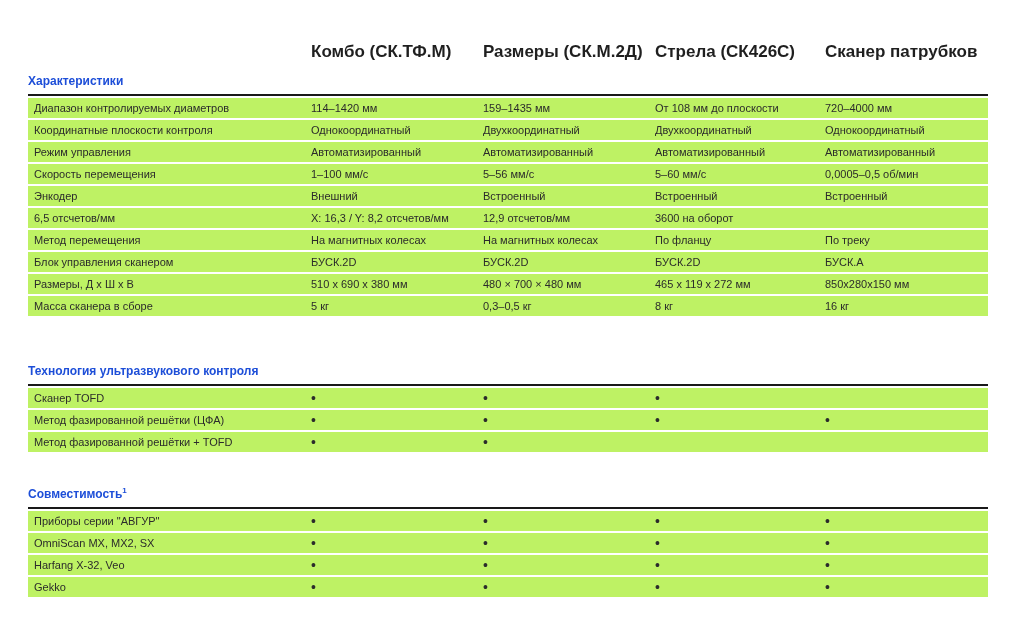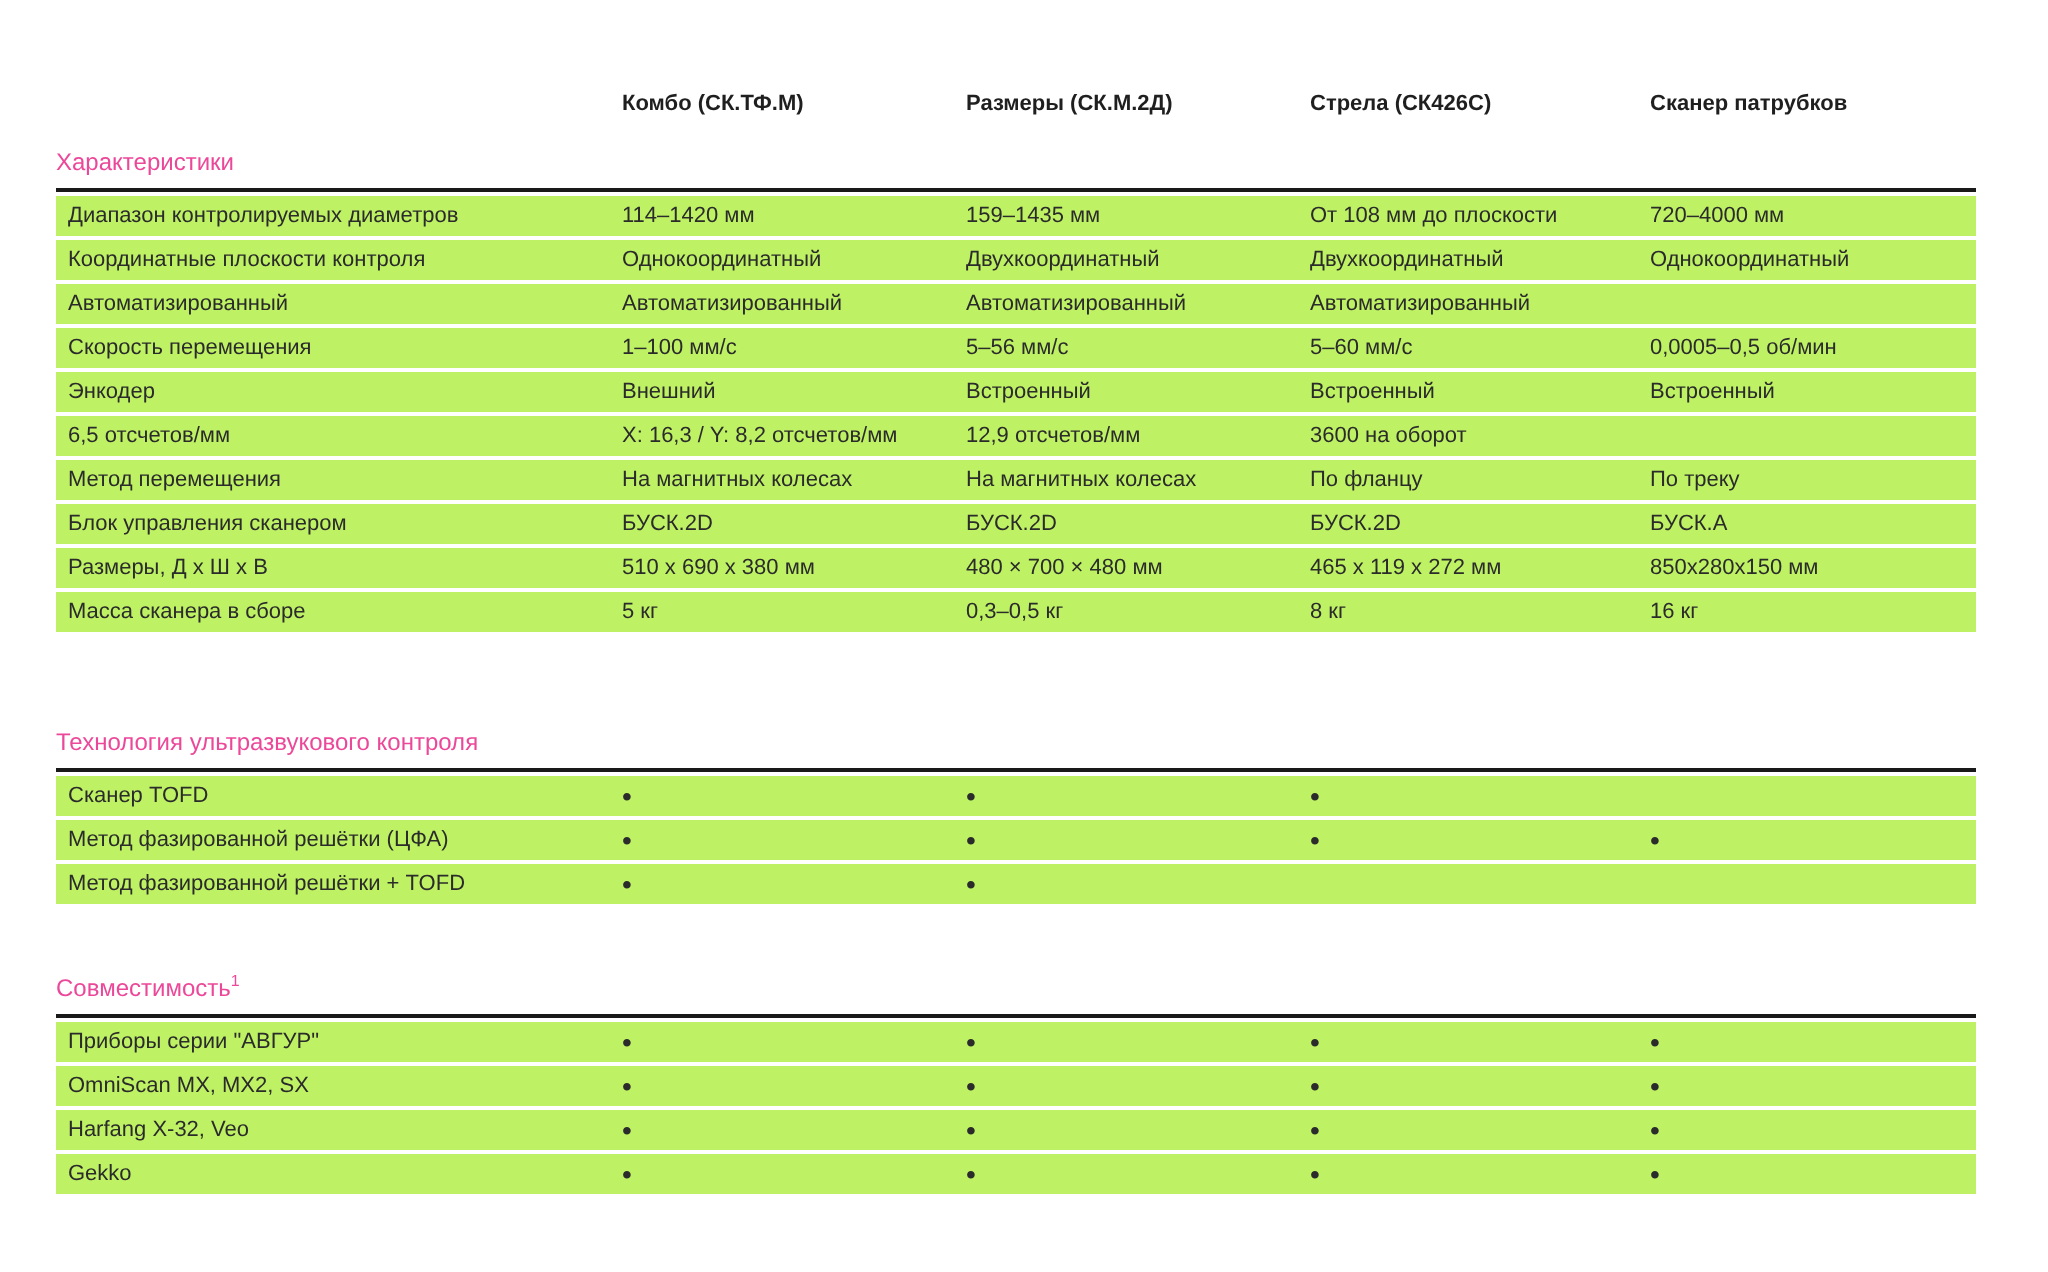--- a/index.html
+++ b/index.html
@@ -4,22 +4,22 @@
 <style>
   html,body{margin:0;padding:0;}
   body{
     width:1024px;height:636px;background:#ffffff;
     font-family:"Liberation Sans","DejaVu Sans",sans-serif;
     color:#2b2b2b;position:relative;overflow:hidden;
   }
   .table{position:absolute;left:28px;top:44px;width:960px;}
   .grid{display:grid;grid-template-columns:277px 172px 172px 170px 169px;}
   .header-row{height:16px;margin-bottom:14px;}
-  .col-header{font-weight:bold;font-size:11px;line-height:16px;color:#1f1f1f;padding-left:6px;white-space:nowrap;}
-  .section-title{font-weight:normal;font-size:12px;color:#ec4899;margin:0 0 6px 0;}
+  .col-header{font-weight:bold;font-size:17px;line-height:16px;color:#1f1f1f;padding-left:6px;white-space:nowrap;}
+  .section-title{font-weight:bold;font-size:12px;color:#1d4ed8;margin:0 0 6px 0;}
   .section-title sup{font-size:8px;}
   .mt1{margin-top:13px;}
   .mt2{margin-top:48px;}
   .mt3{margin-top:34px;}
   .rows{border-top:2px solid #191919;padding-top:2px;}
   .data-row{background:#bef264;height:20px;margin-bottom:2px;}
   .cell{font-size:11px;line-height:20px;padding-left:6px;white-space:nowrap;overflow:hidden;}
   .dot-cell{font-size:14px;}
 </style>
 </head>
@@ -47,20 +47,21 @@
       <div class="cell">720–4000 мм</div>
     </div>
     <div class="grid data-row">
       <div class="cell">Координатные плоскости контроля</div>
       <div class="cell">Однокоординатный</div>
       <div class="cell">Двухкоординатный</div>
       <div class="cell">Двухкоординатный</div>
       <div class="cell">Однокоординатный</div>
     </div>
     <div class="grid data-row">
+      <div class="cell">Режим управления</div>
       <div class="cell">Автоматизированный</div>
       <div class="cell">Автоматизированный</div>
       <div class="cell">Автоматизированный</div>
       <div class="cell">Автоматизированный</div>
     </div>
     <div class="grid data-row">
       <div class="cell">Скорость перемещения</div>
       <div class="cell">1–100 мм/с</div>
       <div class="cell">5–56 мм/с</div>
       <div class="cell">5–60 мм/с</div>

